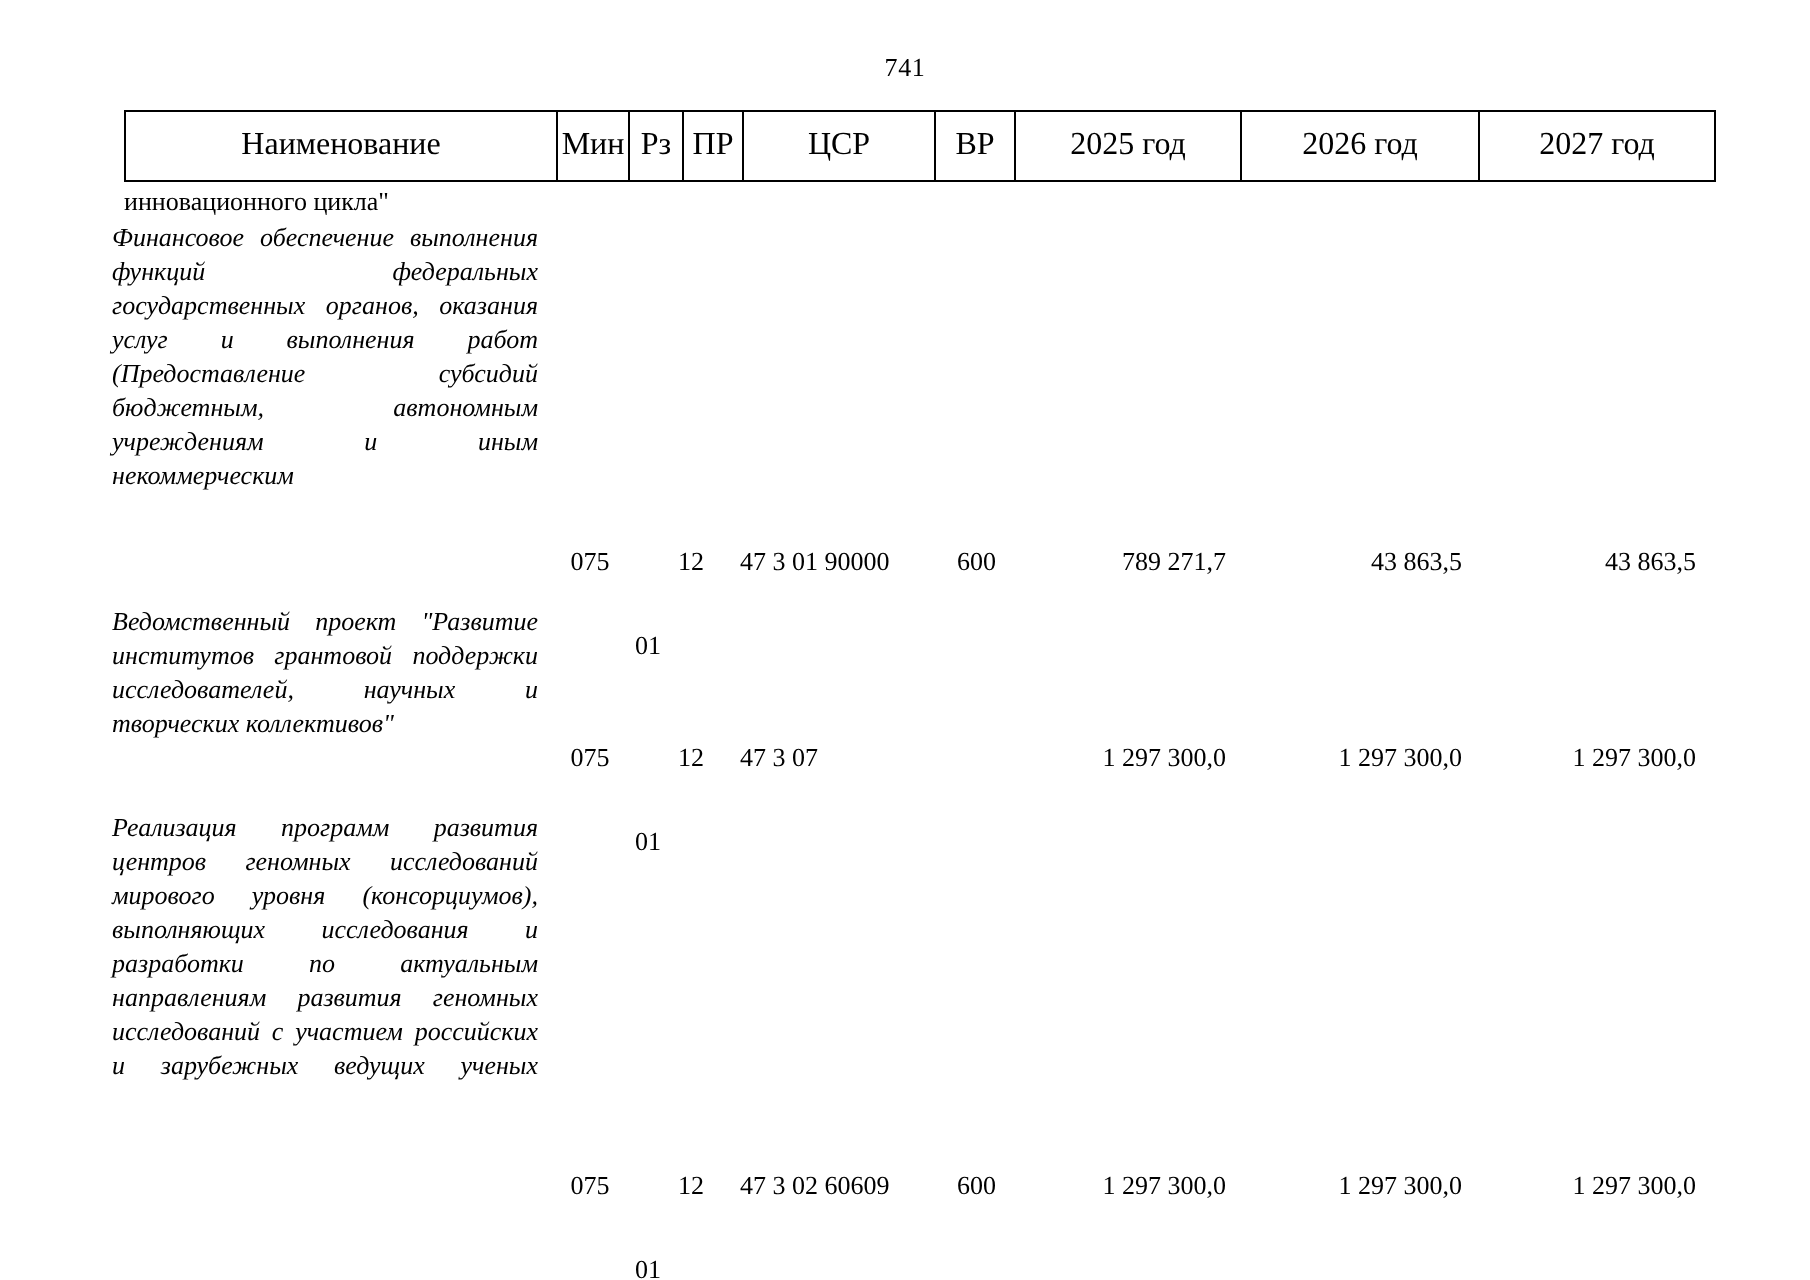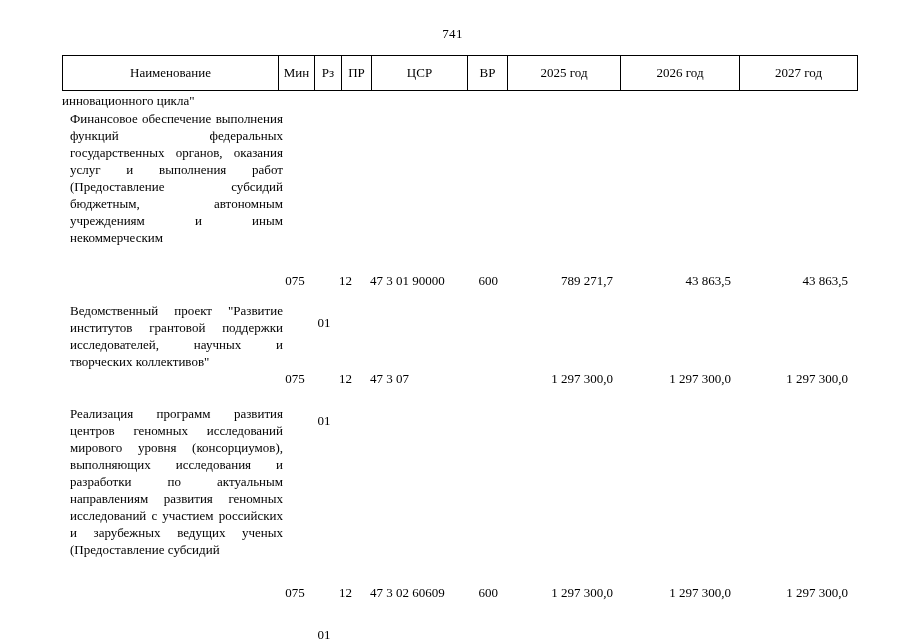--- a/index.html
+++ b/index.html
@@ -28,21 +28,21 @@
   }
 
   
   .header-table {
     position: absolute;
     left: 62px;
     top: 55px;
     width: 786px;
     border-collapse: collapse;
     table-layout: fixed;
-    font-size: 13px;
+    font-size: 16px;
   }
   .header-table td {
     border: 1px solid #000000;
     text-align: center;
     vertical-align: middle;
     height: 34px;
     padding: 0;
     line-height: 1.1;
   }
 
@@ -73,25 +73,26 @@
   }
 
   .cell {
     position: absolute;
     font-size: 13px;
     line-height: 17px;
   }
 
   
   .col-name {
-    left: 70px;
+    left: 56px;
     top: 0;
     width: 213px;
     text-align: justify;
     text-align-last: justify;
+    font-style: italic;
   }
   .col-name .last-line {
     text-align: justify;
     text-align-last: left;
   }
 
   
   .col-min   { left: 280px;  width: 30px; text-align: center; }
   .col-rz    { left: 313px;  width: 22px; text-align: center; margin-top: 42px; }
   .col-pr    { left: 339px;  width: 25px; }
@@ -155,21 +156,20 @@
     <div class="cell col-y2025" style="top:68px">1 297 300,0</div>
     <div class="cell col-y2026" style="top:68px">1 297 300,0</div>
     <div class="cell col-y2027" style="top:68px">1 297 300,0</div>
   </div>
 
   <div class="row-spacer"></div>
 
   <div class="row" style="height:190px">
     <div class="cell col-name">
       <div>Реализация программ развития центров геномных исследований мирового уровня (консорциумов), выполняющих исследования и разработки по актуальным направлениям развития геномных исследований с участием российских и зарубежных ведущих ученых</div>
-      <div class="last-line">(Предоставление субсидий</div>
     </div>
     <div class="cell col-min" style="top:179px">075</div>
     <div class="cell col-rz" style="top:179px">01</div>
     <div class="cell col-pr" style="top:179px">12</div>
     <div class="cell col-csr" style="top:179px">47 3 02 60609</div>
     <div class="cell col-vr" style="top:179px">600</div>
     <div class="cell col-y2025" style="top:179px">1 297 300,0</div>
     <div class="cell col-y2026" style="top:179px">1 297 300,0</div>
     <div class="cell col-y2027" style="top:179px">1 297 300,0</div>
   </div>

